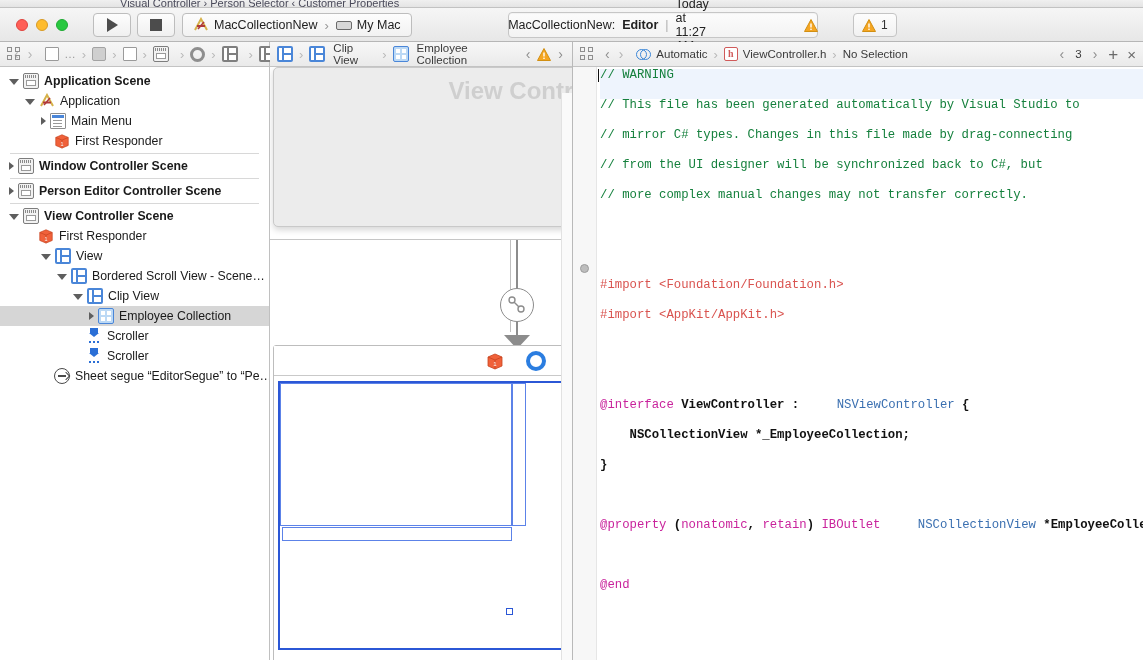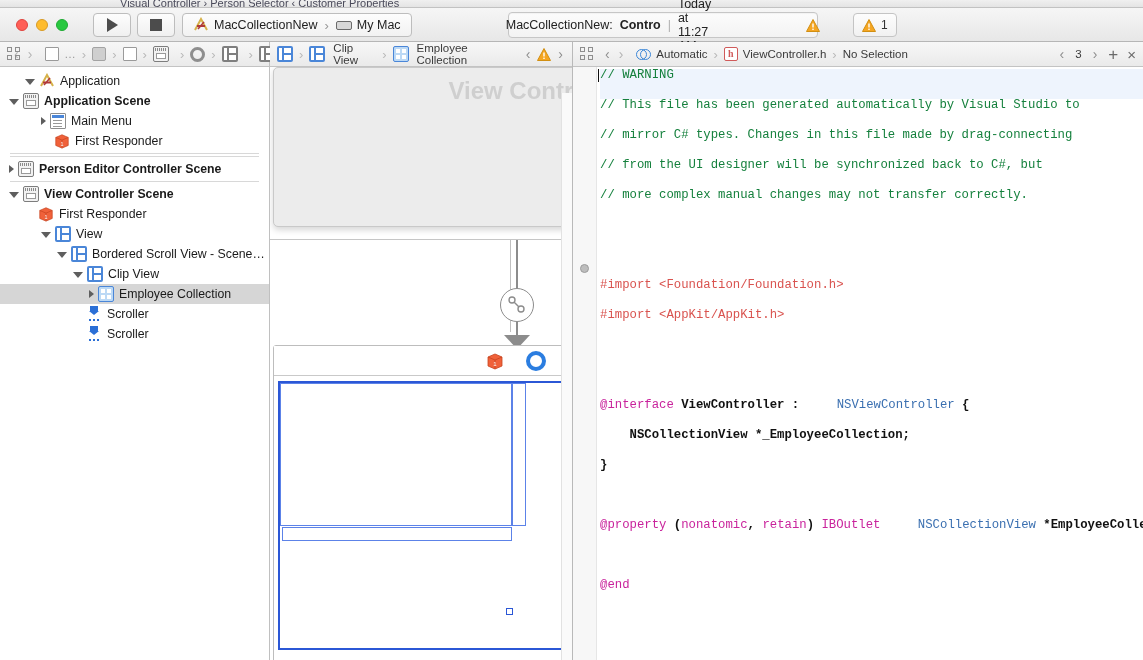--- a/index.html
+++ b/index.html
@@ -276,21 +276,21 @@
       </svg>
     </span>
     <span>MacCollectionNew</span>
     <span class="scheme-sep">›</span>
     <span class="mac-icon"></span>
     <span>My Mac</span>
   </div>
 
   <div class="status-box">
     <span>MacCollectionNew:</span>
-    <b>Contro</b>
+    <b>Editor</b>
     <span class="status-div">|</span>
     <span>Today at 11:27 AM</span>
     <span class="tri-warn" style="margin-left:88px;">
       <svg width="14" height="13" viewBox="0 0 14 13">
           <path d="M7 0.5 L13.5 12.5 L0.5 12.5 Z" fill="#f5a623" stroke="#d18f12" stroke-width="1"></path>
           <rect x="6.3" y="4.5" width="1.4" height="4" fill="#fff"></rect>
           <rect x="6.3" y="9.6" width="1.4" height="1.4" fill="#fff"></rect>
         </svg>
     </span>
   </div>
@@ -328,54 +328,60 @@
       <span class="crumb-sep">›</span>
       <span class="ticon ic-scene"></span>
       <span class="crumb-sep">›</span>
       <span style="width:15px;height:15px;border-radius:50%;border:3px solid #8e8e8e;flex:0 0 auto;"></span>
       <span class="crumb-sep">›</span>
       <span class="ticon ic-view" style="filter:grayscale(1);"></span>
       <span class="crumb-sep">›</span>
       <span class="ticon ic-view" style="filter:grayscale(1);"></span>
     </div>
     <div class="tree" id="tree">
+        <div class="trow bold">
+          <span style="width:9px;flex:0 0 auto;"></span>
+          <span class="disc open"></span>
+          <span class="ticon ic-scene"></span>
+          <span>Application Scene</span>
+        </div>
         <div class="trow">
           <span style="width:25px;flex:0 0 auto;"></span>
           <span class="disc open"></span>
           <span class="ticon"><svg width="16" height="16" viewBox="0 0 16 16">
               <path d="M2 13 L8 2 L14 13" fill="none" stroke="#d6b24a" stroke-width="2"></path>
               <path d="M4 9.5 L12 9.5" stroke="#b03a3a" stroke-width="2"></path>
               <path d="M5 12 L11 5" stroke="#b03a3a" stroke-width="1.6"></path>
             </svg></span>
           <span>Application</span>
-        </div>
-        <div class="trow bold">
-          <span style="width:9px;flex:0 0 auto;"></span>
-          <span class="disc open"></span>
-          <span class="ticon ic-scene"></span>
-          <span>Application Scene</span>
         </div>
         <div class="trow">
           <span style="width:41px;flex:0 0 auto;"></span>
           <span class="disc"></span>
           <span class="ticon ic-menu"></span>
           <span>Main Menu</span>
         </div>
         <div class="trow">
           <span style="width:41px;flex:0 0 auto;"></span>
           <span class="disc none"></span>
           <span class="ticon"><svg width="16" height="16" viewBox="0 0 18 18">
               <path d="M2 5 L9 2 L16 5 L16 14 L9 17 L2 14 Z" fill="#f0613a" stroke="#c6441f" stroke-width="0.8"></path>
               <path d="M2 5 L9 8 L16 5" fill="none" stroke="#c6441f" stroke-width="0.8"></path>
               <path d="M9 8 L9 17" stroke="#c6441f" stroke-width="0.8"></path>
               <text x="9" y="14.5" font-size="6" fill="#fff" text-anchor="middle" font-family="Liberation Sans">1</text>
             </svg></span>
           <span>First Responder</span>
         </div>
         <div class="nav-sep"></div>
+        <div class="trow bold">
+          <span style="width:9px;flex:0 0 auto;"></span>
+          <span class="disc"></span>
+          <span class="ticon ic-scene"></span>
+          <span>Window Controller Scene</span>
+        </div>
         <div class="nav-sep"></div>
         <div class="trow bold">
           <span style="width:9px;flex:0 0 auto;"></span>
           <span class="disc"></span>
           <span class="ticon ic-scene"></span>
           <span>Person Editor Controller Scene</span>
         </div>
         <div class="nav-sep"></div>
         <div class="trow bold">
           <span style="width:9px;flex:0 0 auto;"></span>
@@ -426,20 +432,26 @@
           </span>
           <span>Scroller</span>
         </div>
         <div class="trow">
           <span style="width:73px;flex:0 0 auto;"></span>
           <span class="disc none"></span>
           <span class="ticon ic-scroller">
             <i></i>
           </span>
           <span>Scroller</span>
+        </div>
+        <div class="trow">
+          <span style="width:41px;flex:0 0 auto;"></span>
+          <span class="disc none"></span>
+          <span class="ticon ic-segue"></span>
+          <span>Sheet segue “EditorSegue” to “Pe…</span>
         </div>
       </div>
   </div>
 
   <div class="ib">
     <div class="jump-bar ib-jump">
       <span class="ticon ic-view" style="margin-right:0;"></span>
       <span class="crumb-sep">›</span>
       <span class="ticon ic-view" style="margin-right:3px;"></span>
       <span>Clip View</span>

